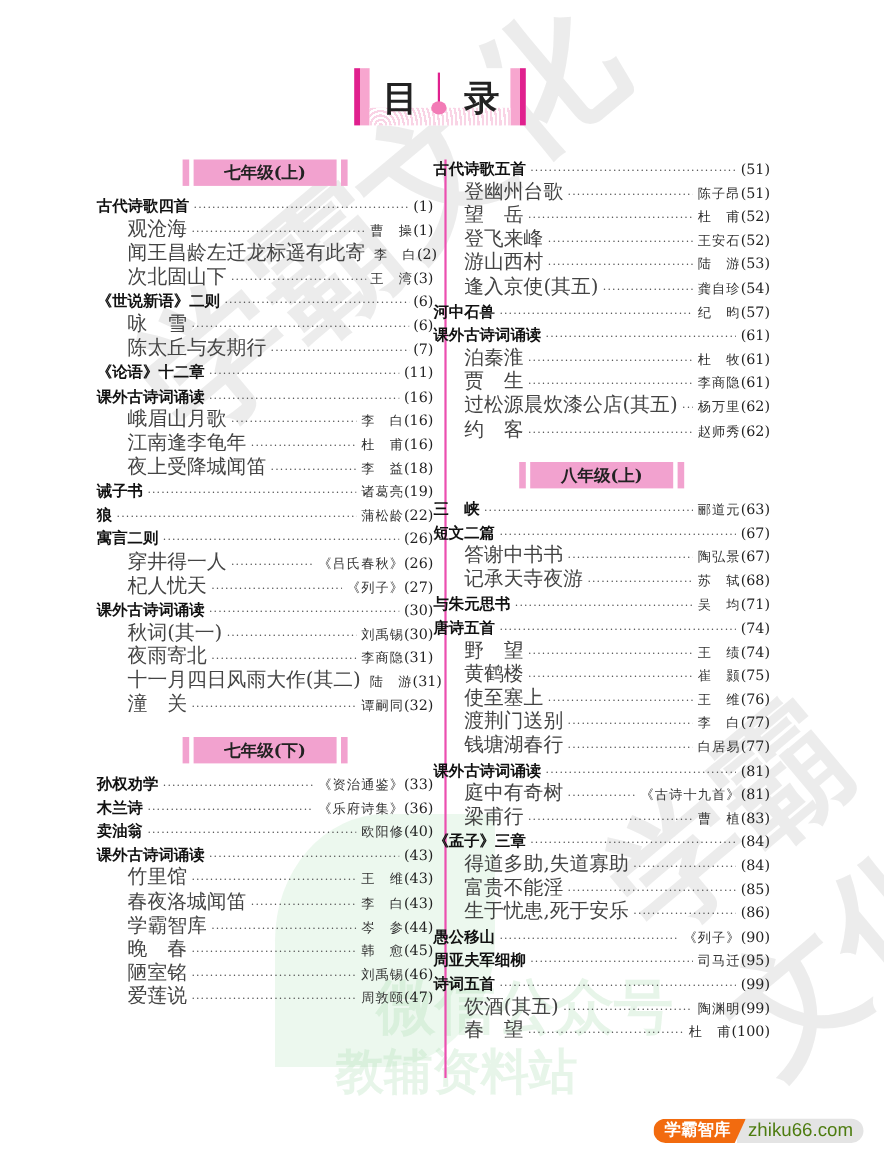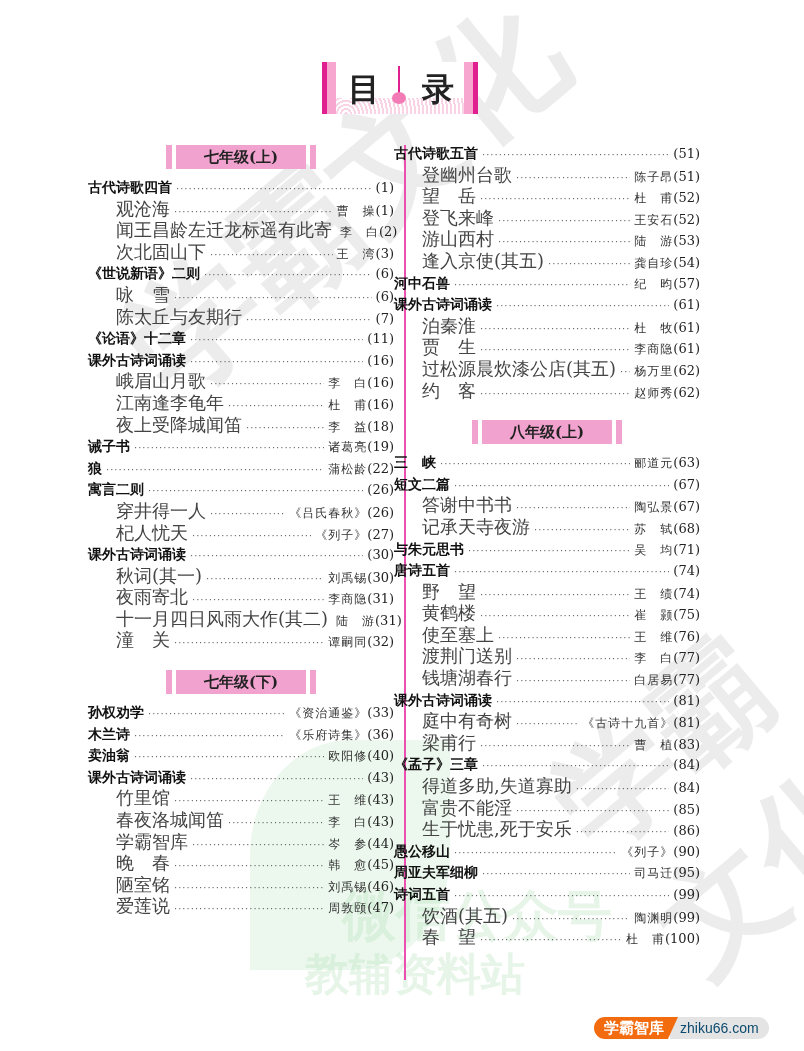--- a/index.html
+++ b/index.html
@@ -71,21 +71,21 @@
   .footer-badge {
     position:absolute; left:594px; top:1017px; height:22px; display:flex; z-index:3;
     font-family:Liberation Sans, sans-serif;
   }
   .footer-badge .brand {
     background:#f26b0f; color:#fff; font-weight:bold; font-size:15px; padding:0 14px 0 10px;
     border-radius:11px 0 0 11px; line-height:22px;
     clip-path:polygon(0 0,100% 0,88% 100%,0 100%);
   }
   .footer-badge .site {
-    background:#e4e4e4; color:#0c4a6e; font-size:14px; padding:0 10px 0 10px;
+    background:#e4e4e4; color:#4d7c0f; font-size:17px; padding:0 10px 0 10px;
     border-radius:0 11px 11px 0; line-height:22px; margin-left:-8px;
   }
 </style>
 </head>
 <body>
 
 <div class="leaf" style="left:250px;top:740px;width:200px;height:230px;"></div>
 <div class="wm wm-gray" style="left:90px;top:300px;font-size:130px;transform:rotate(-40deg);transform-origin:left top;">学霸文化</div>
 <div class="wm wm-gray" style="left:520px;top:760px;font-size:120px;transform:rotate(-40deg);transform-origin:left top;">学霸文化</div>
 <div class="wm wm-green" style="left:310px;top:880px;font-size:54px;margin-left:32px;">微信公众号</div>

